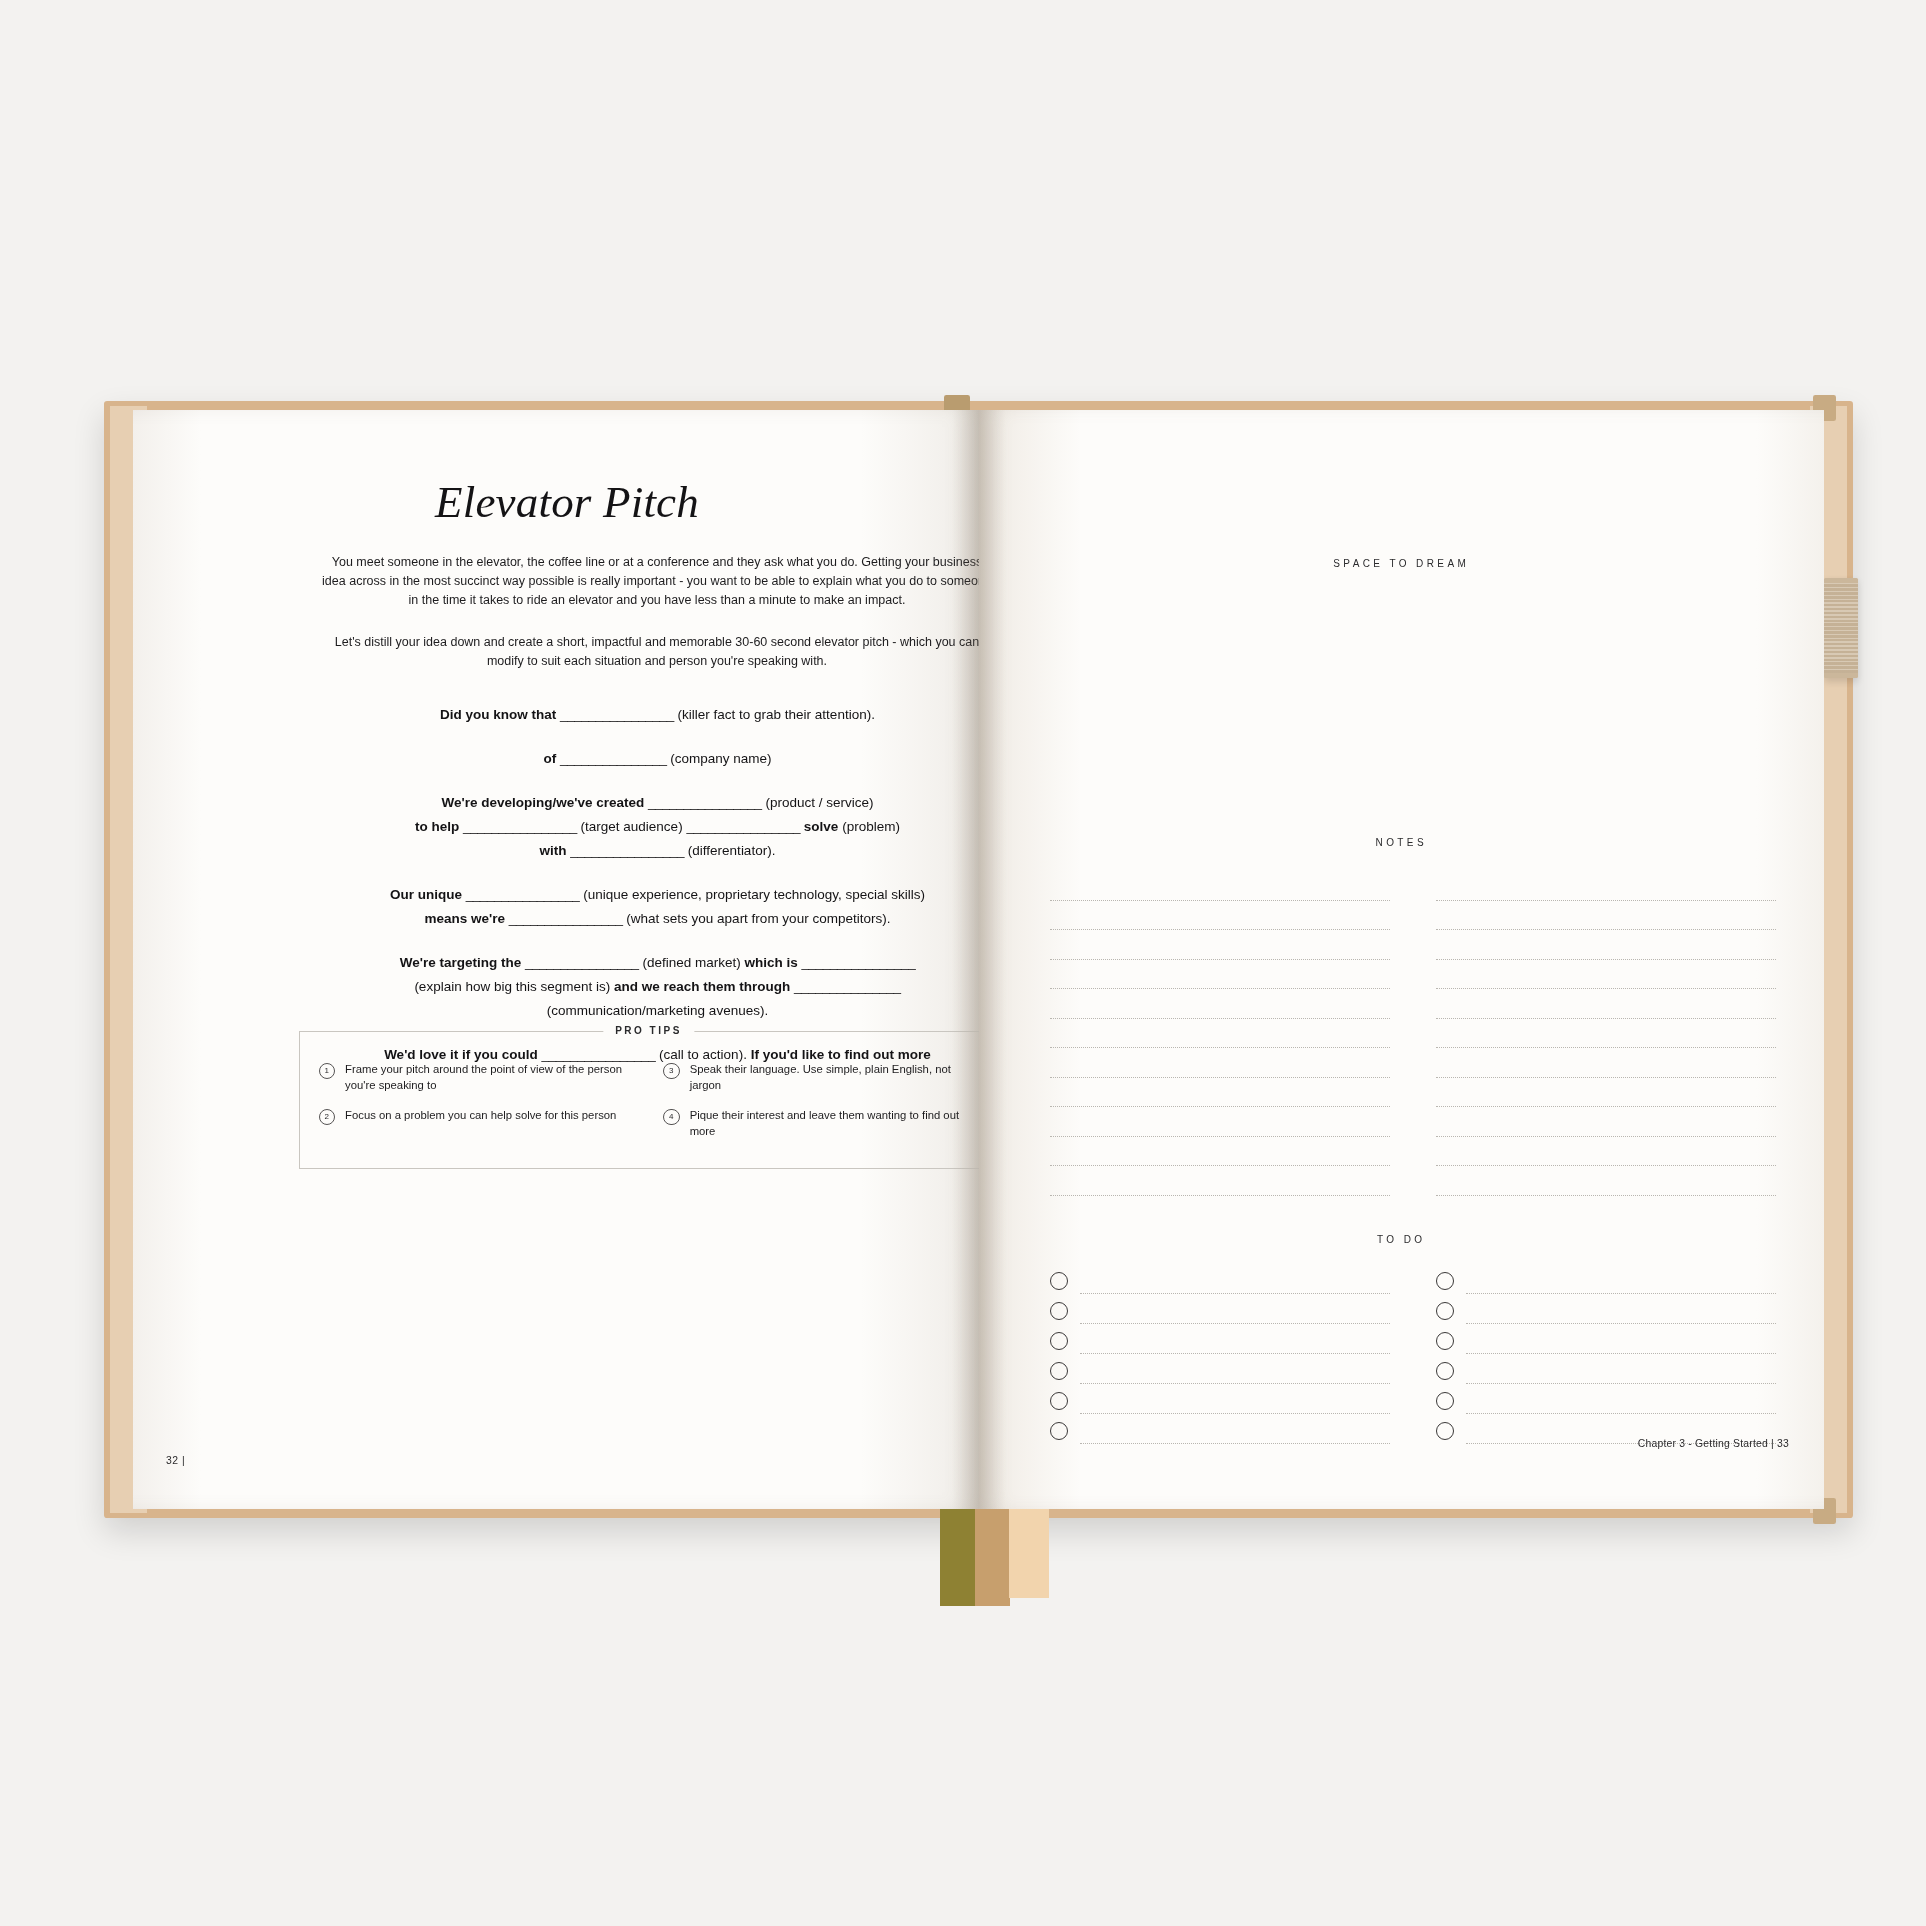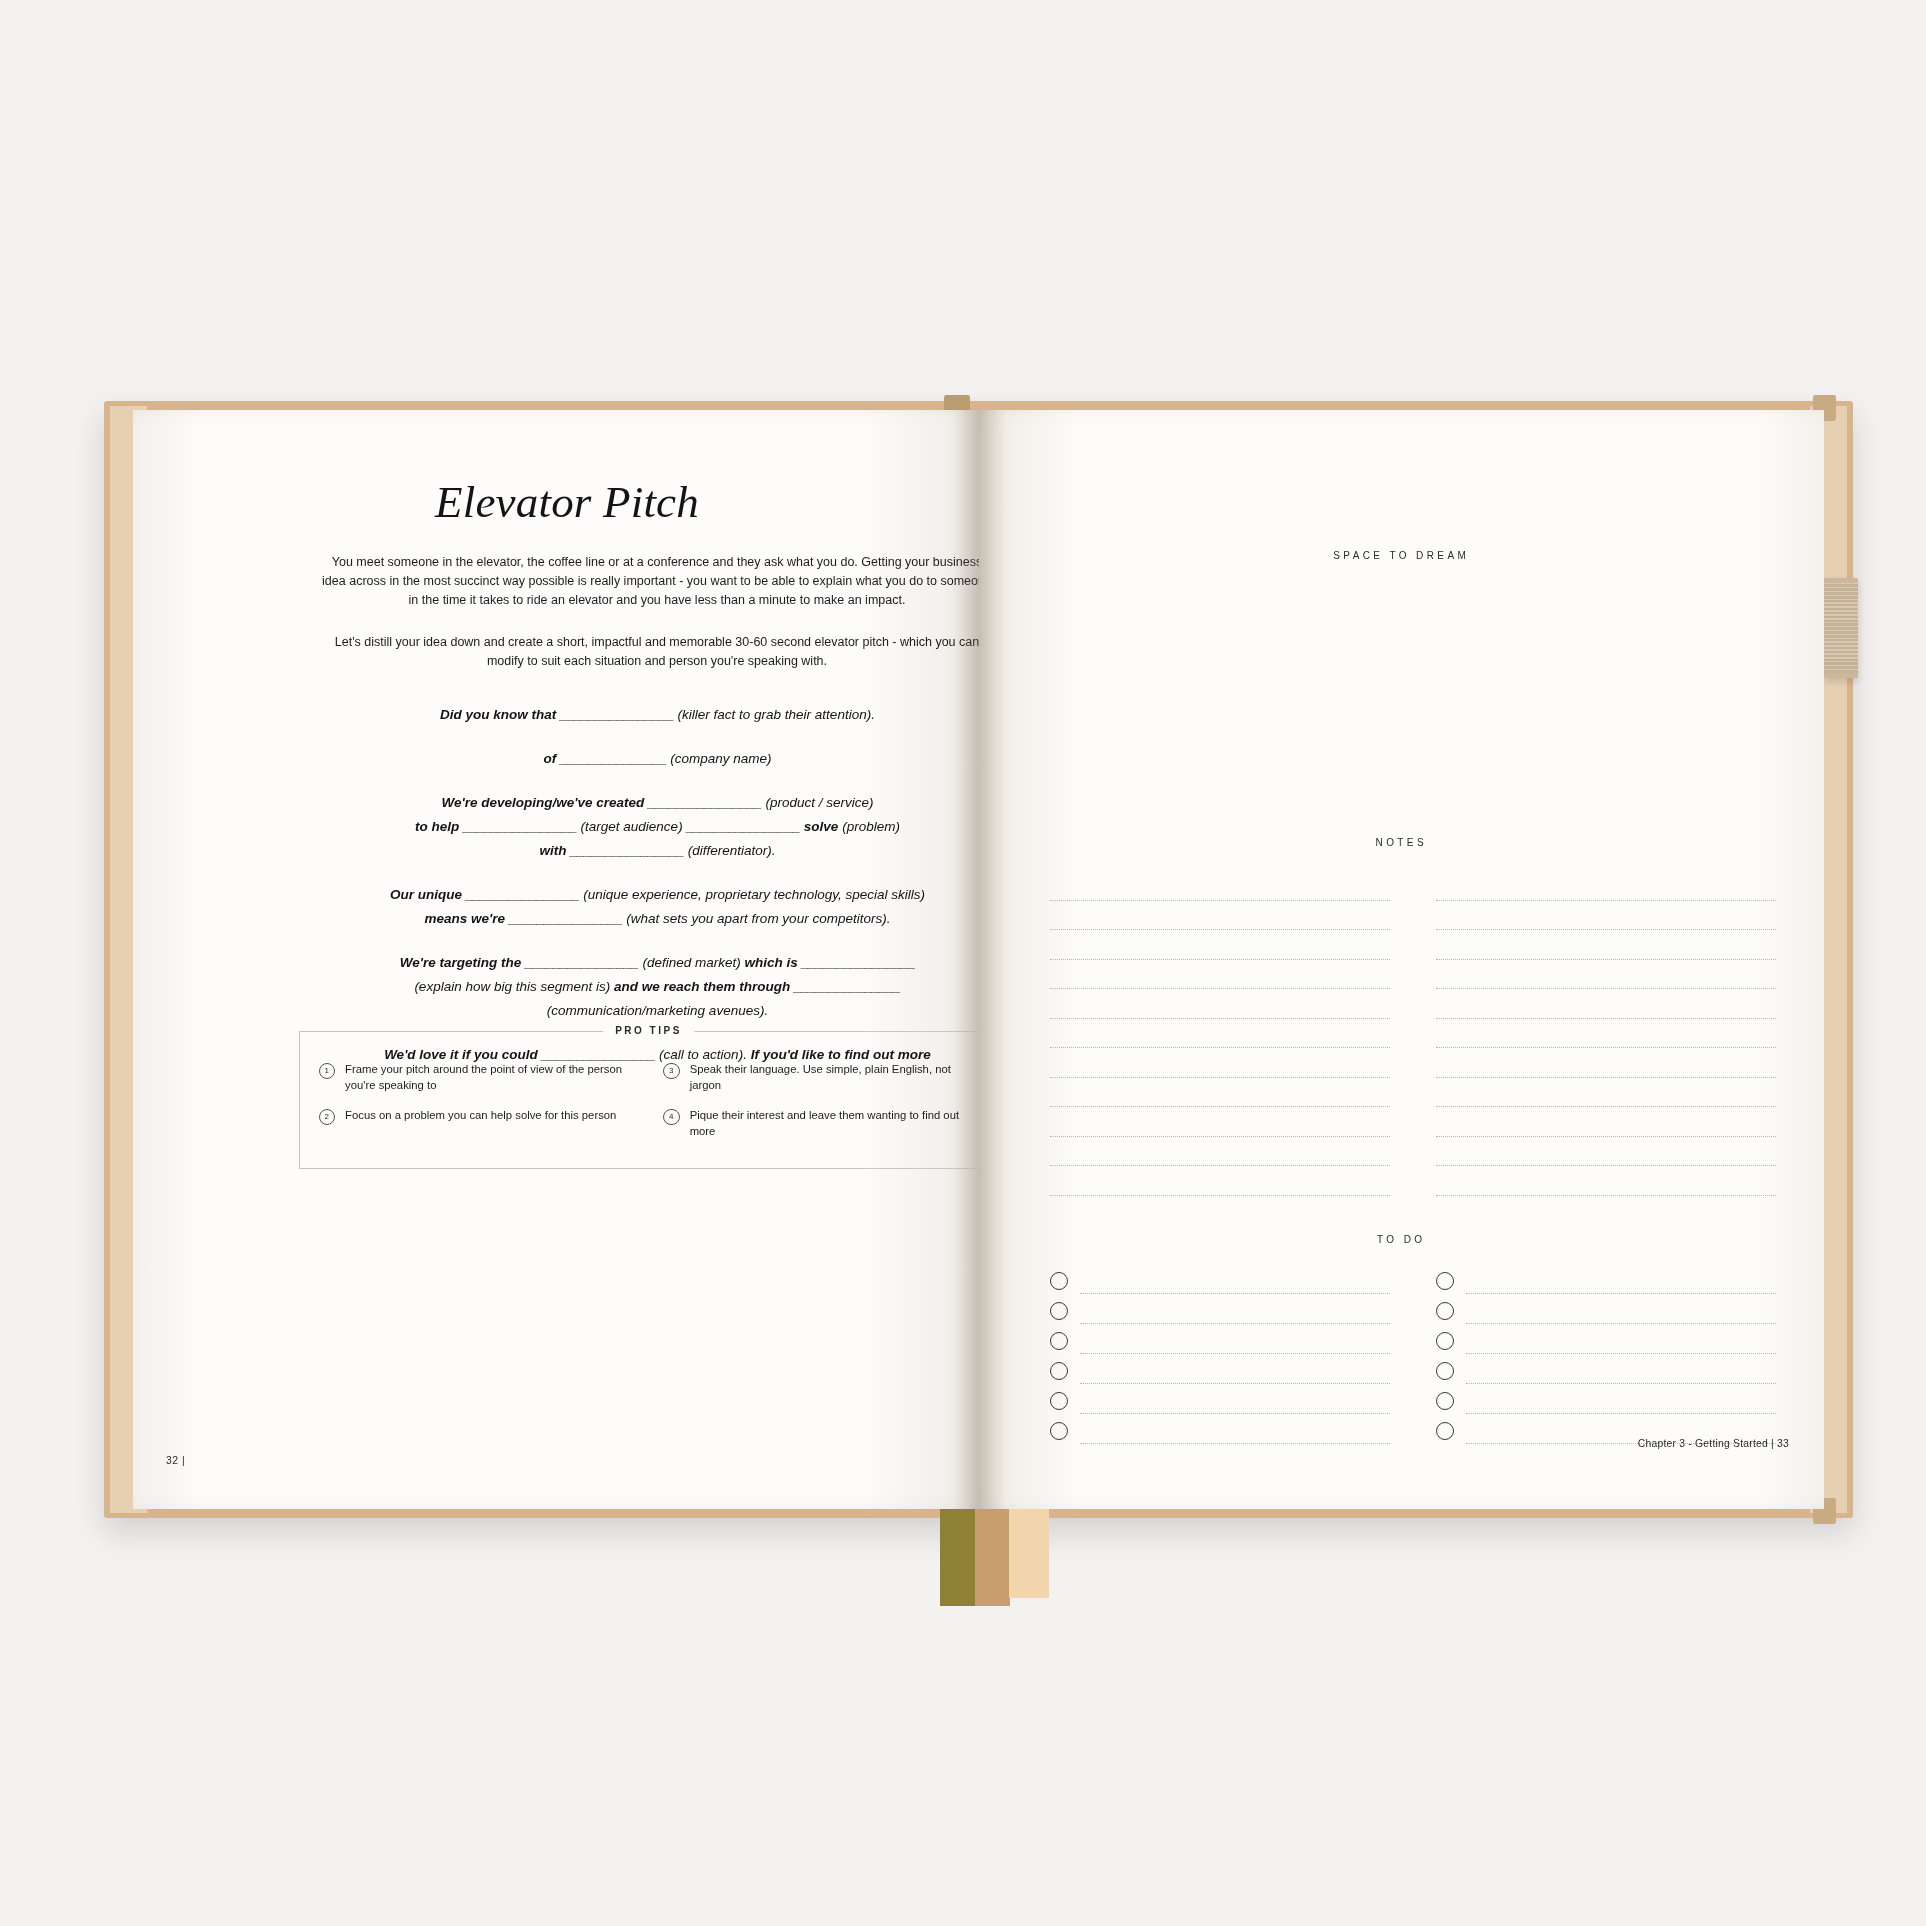--- a/index.html
+++ b/index.html
@@ -160,21 +160,20 @@
 
   .blocks {
     position: absolute;
     left: 166px;
     width: 717px;
     top: 293px;
     text-align: center;
     font-size: 13.5px;
     line-height: 24px;
     color: #141315;
-    font-style: italic;
   }
   .blk { margin-bottom: 20px; }
   .blk b { font-weight: 700; }
   .ln { letter-spacing: -0.4px; }
 
   
   .protips {
     position: absolute;
     left: 166px;
     top: 621px;
@@ -237,21 +236,21 @@
     color: #19181a;
   }
   .sec-label {
     position: absolute;
     left: 0; right: 0;
     text-align: center;
     font-size: 10px;
     letter-spacing: 3.4px;
     color: #2a2a2c;
   }
-  .lbl-dream { top: 140px; }
+  .lbl-dream { top: 148px; }
   .lbl-notes { top: 427px; }
   .lbl-todo  { top: 824px; }
 
   .notes-area {
     position: absolute;
     left: 71px;
     right: 48px;
     top: 461px;
     display: flex;
     gap: 46px;

